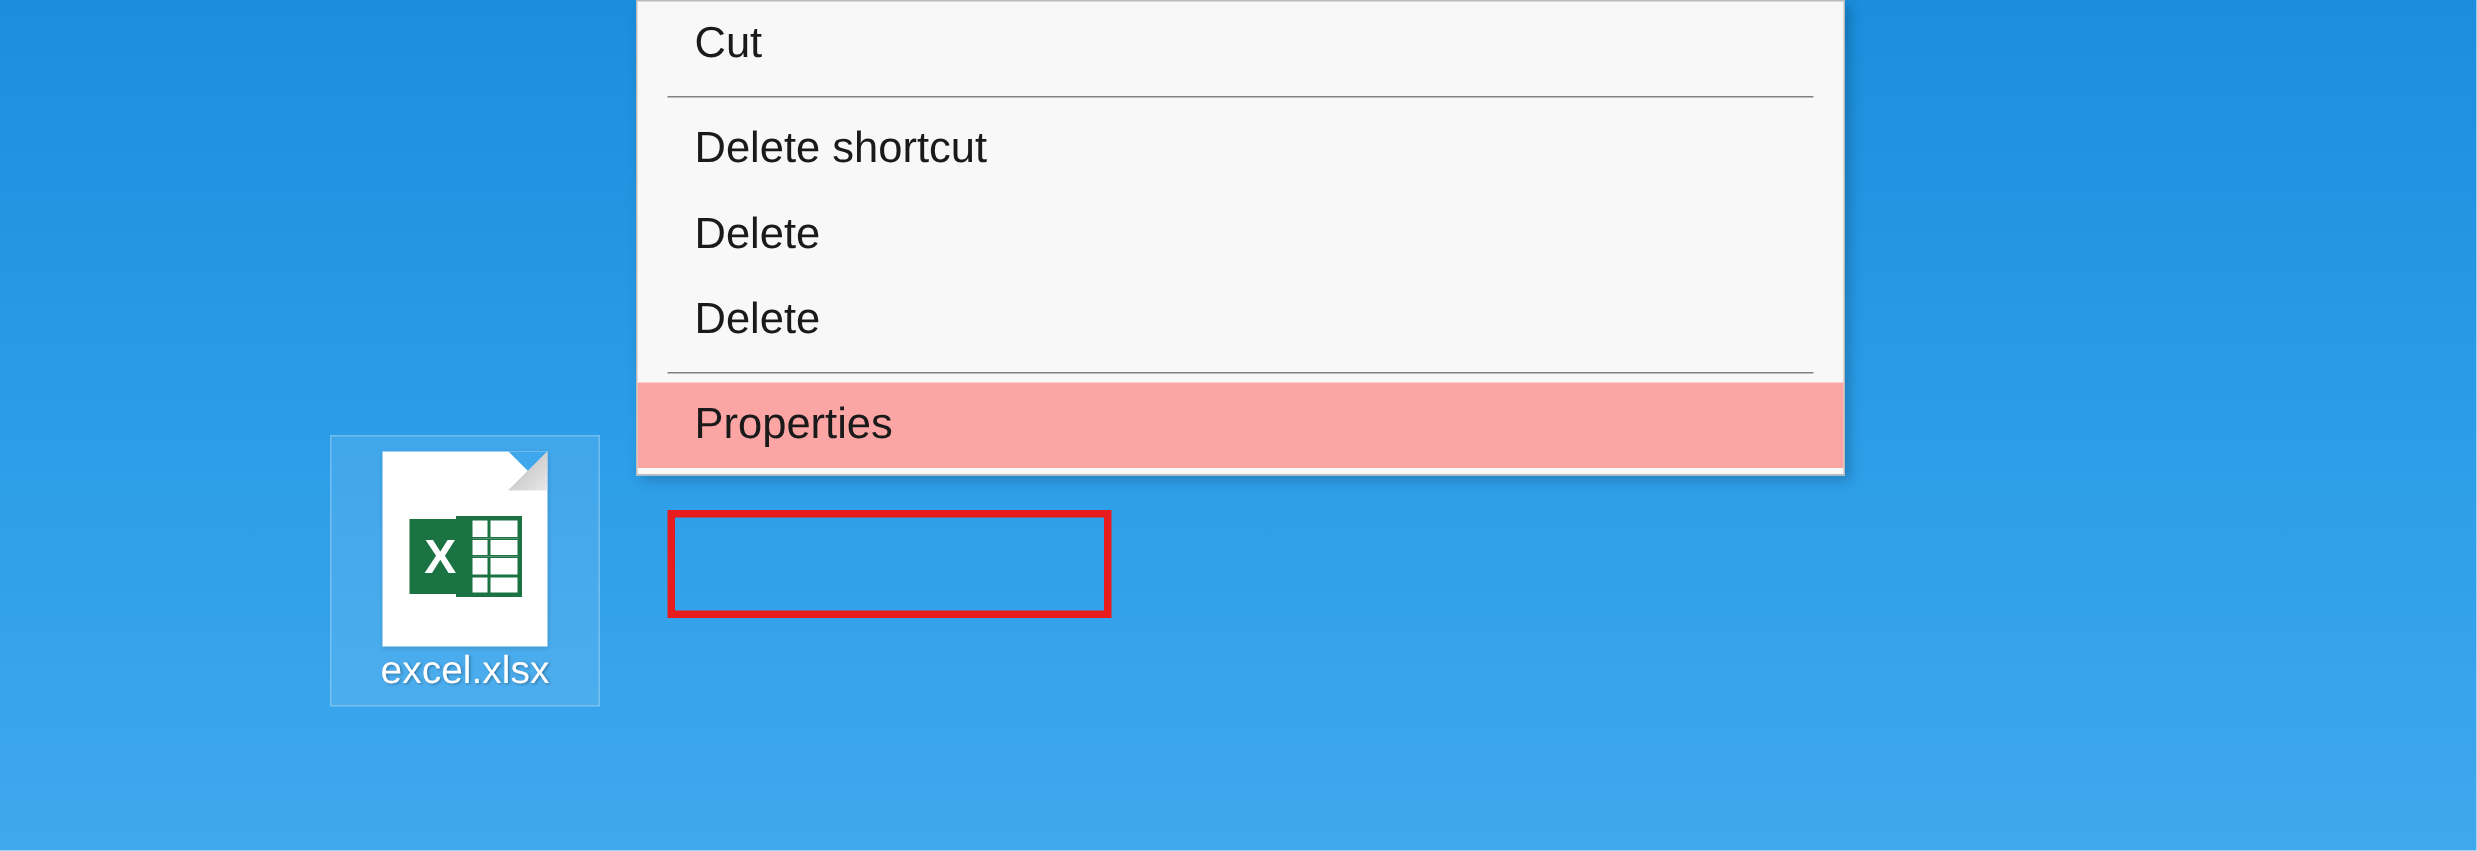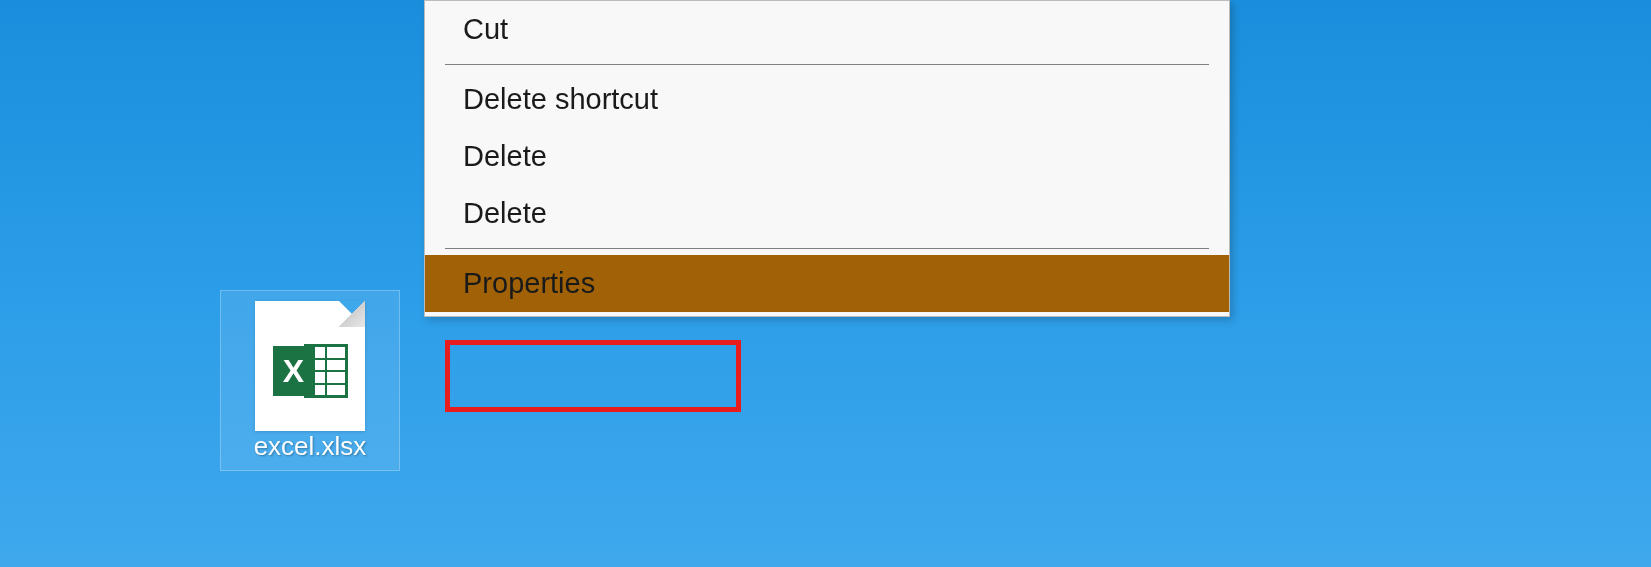--- a/index.html
+++ b/index.html
@@ -122,21 +122,21 @@
     
     .menu-item {
       padding: 12px 20px 12px 38px;
       font-size: 29px;
       color: #1a1a1a;
       cursor: pointer;
       position: relative;
     }
     
     .menu-item.highlighted {
-      background: #a16207;
+      background: #fca5a5;
     }
     
     .menu-separator {
       height: 1px;
       background: #808080;
       margin: 6px 20px 6px 20px;
     }
     
     .highlight-box {
       position: absolute;

